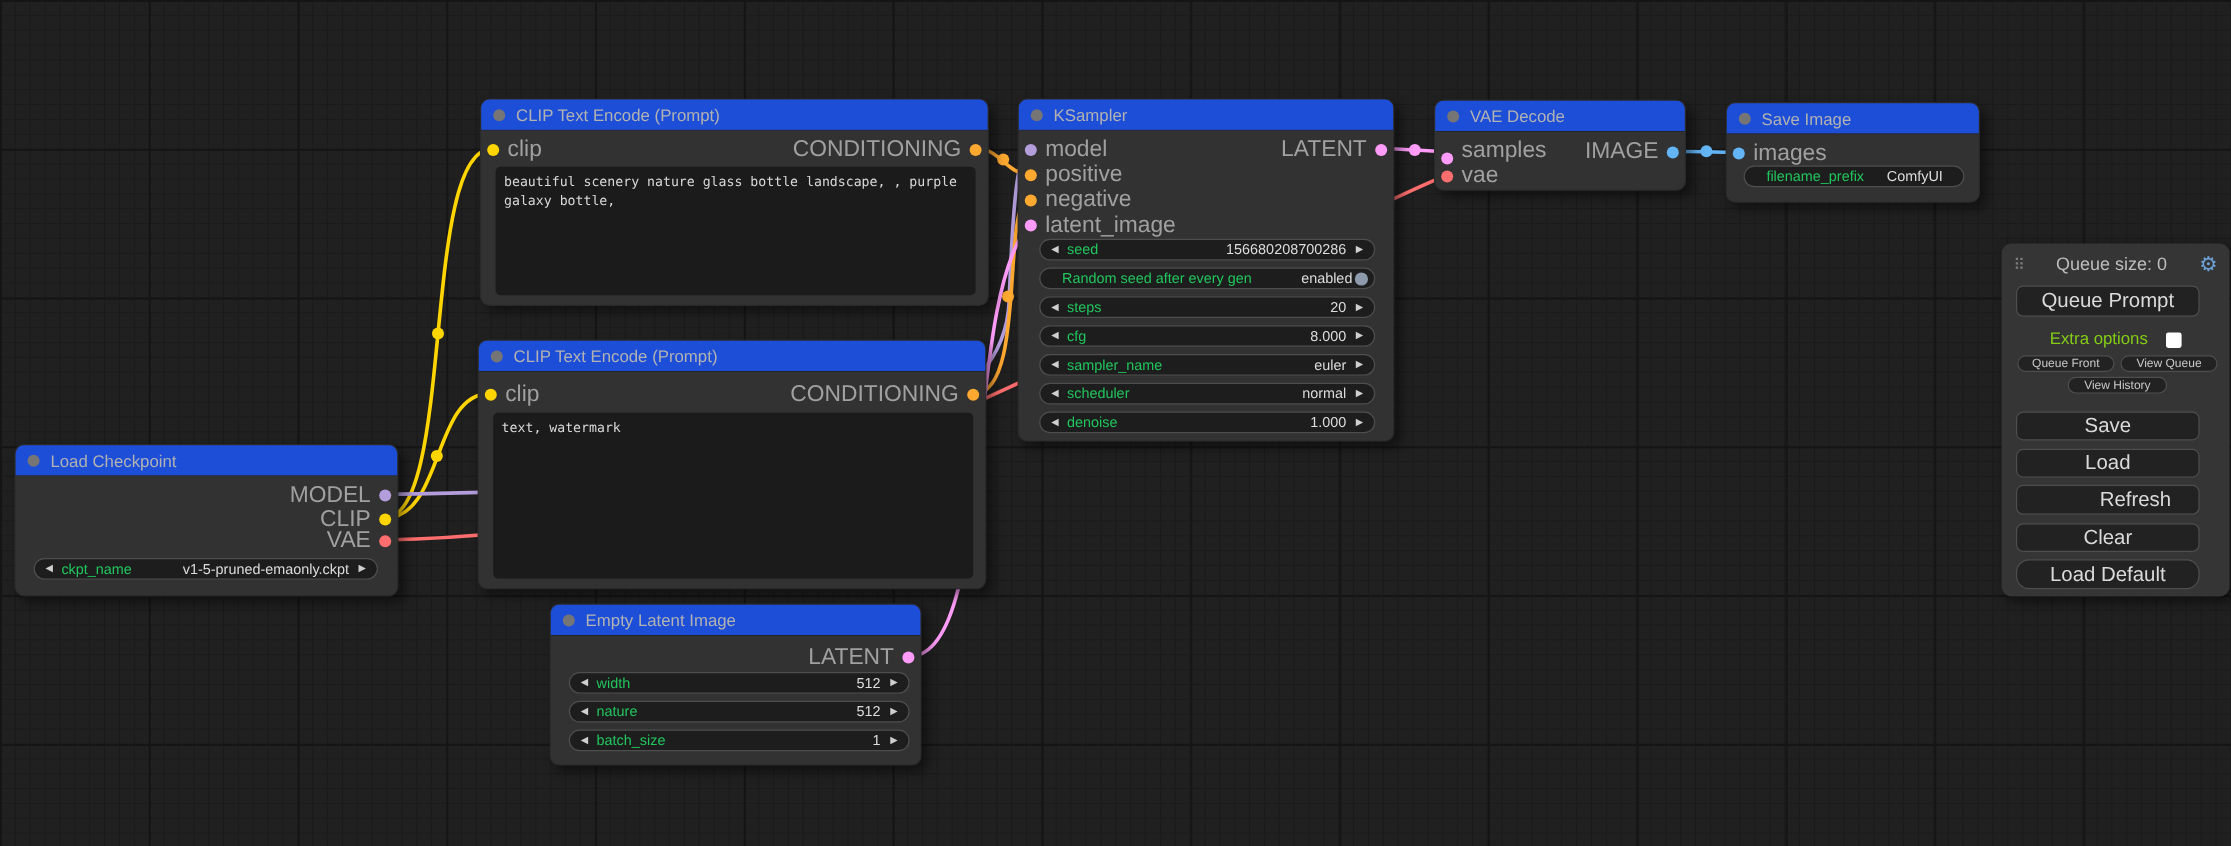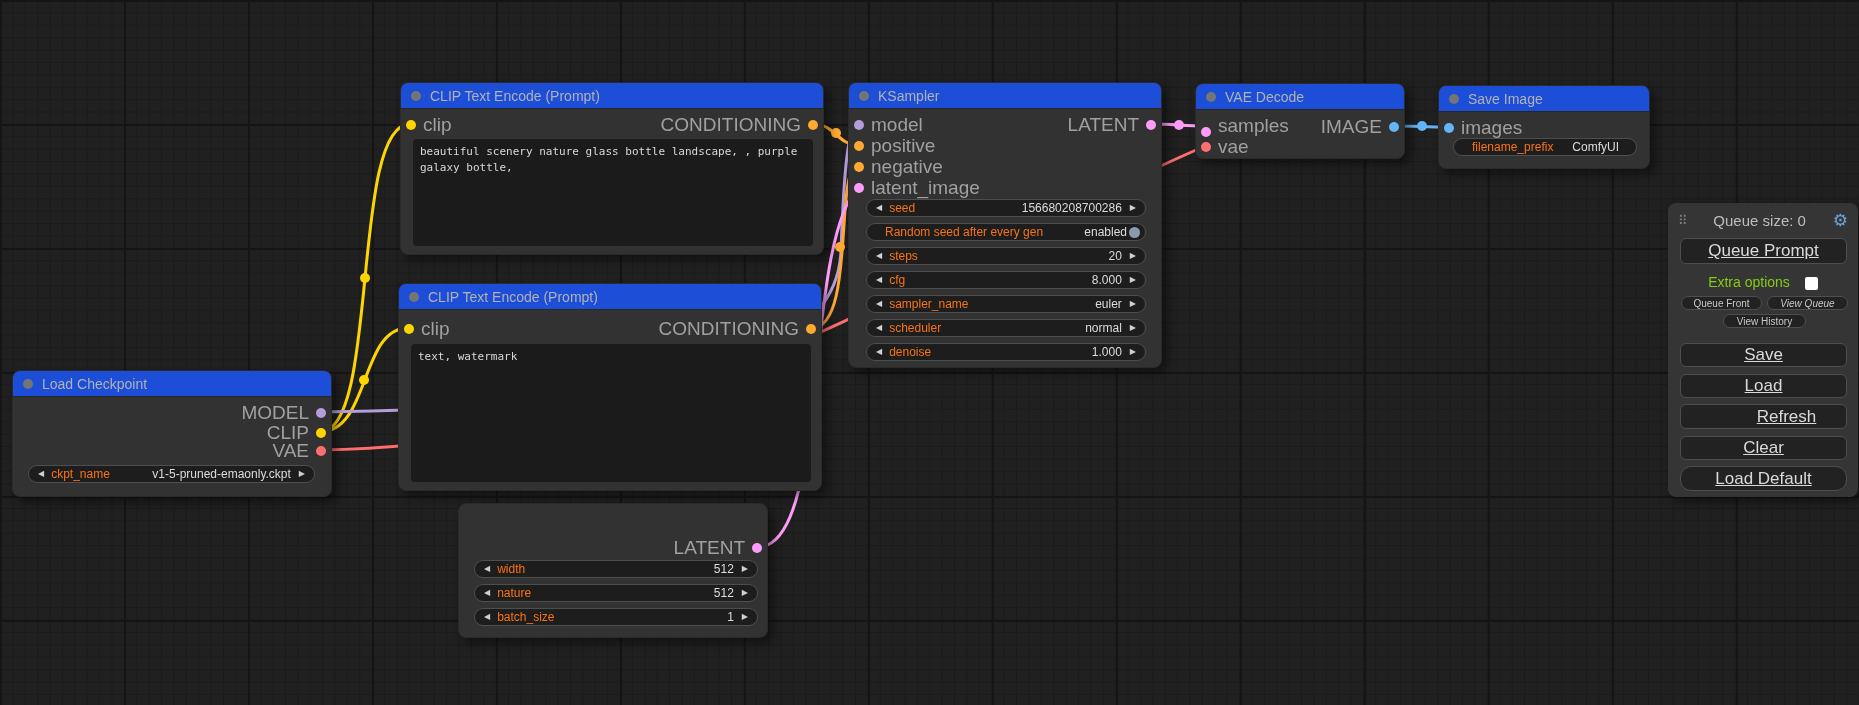--- a/index.html
+++ b/index.html
@@ -35,21 +35,21 @@
   .sdot { width:10px; height:10px; border-radius:50%; flex:0 0 auto; }
   .c-model{background:#B39DDB} .c-clip{background:#FFD500} .c-vae{background:#FF6E6E}
   .c-cond{background:#FFA931} .c-latent{background:#FF9CF9} .c-image{background:#64B5F6}
 
   .widget {
     position:absolute; height:18px; background:#1d1d1d; border:1px solid #4e4e4e;
     border-radius:10px; display:flex; align-items:center;
     font-size:12px; padding:0 9px;
   }
   .arrow { color:#cfcfcf; font-size:8px; line-height:1; }
-  .wlabel { margin-left:7px; color:#f97316; }
+  .wlabel { margin-left:7px; color:#22c55e; }
   .wlabel.noarrow { margin-left:9px; }
   .wvalue { margin-left:auto; color:#dcdcdc; margin-right:8px; }
   .wvalue.last { margin-right:2px; }
   .knob { width:11px; height:11px; border-radius:50%; background:#8d9aab; margin-right:-4px; }
 
   .textbox {
     position:absolute; background:#1b1b1b; border-radius:4px;
     color:#d8d8d8; font-family:"DejaVu Sans Mono",monospace; font-size:11px;
     line-height:1.45; padding:5px 7px; white-space:pre-wrap; overflow:hidden;
   }
@@ -57,21 +57,21 @@
   .menu {
     position:absolute; left:1668px; top:203px; width:190px; height:294px;
     background:#353535; border-radius:8px; box-shadow:4px 4px 10px rgba(0,0,0,.5);
   }
   .menu-header { position:absolute; top:7px; left:10px; right:10px; height:20px; display:flex; align-items:center; }
   .drag-handle { color:#7d7d7d; font-size:13px; letter-spacing:-1px; }
   .queue-size { flex:1; text-align:center; color:#bdbdbd; font-size:15px; }
   .gear { color:#6ea3da; font-size:17px; line-height:1; }
   .btn { position:absolute; background:#222222; border:1px solid #4e4e4e; color:#dadada;
          display:flex; align-items:center; justify-content:center; }
-  .btn-big { left:12px; width:167px; height:25px; border-radius:6px; font-size:17px;text-decoration:underline; }
+  .btn-big { left:12px; width:153px; height:25px; border-radius:6px; font-size:17px; }
   .btn-sm  { height:14px; border-radius:8px; font-size:10px; color:#c8c8c8; }
   .extra-row { position:absolute; top:71px; left:0; width:100%; display:flex; align-items:flex-end; justify-content:center; gap:15px; color:#84cc16; font-size:14px; }
   .checkbox { width:13px; height:13px; background:#ffffff; border-radius:2px; }
 </style>
 </head>
 <body>
 
 <svg id="wires">
 
   <path d="M 320 432 C 380 432, 350 124, 410 124" stroke="#FFD500"></path>
@@ -220,20 +220,24 @@
   </div>
   <div class="widget" style="left:17px; top:260px; width:280px;">
     <span class="arrow">◀</span>
     <span class="wlabel">denoise</span>
     <span class="wvalue">1.000</span>
     <span class="arrow">▶</span>
   </div>
 </div>
 
 <div class="node" style="left:458px; top:503px; width:310px; height:135px;">
+  <div class="node-title">
+    <span class="tdot"></span>
+    <span>Empty Latent Image</span>
+  </div>
   <div class="slot out" style="top:34px;">
     <span>LATENT</span>
     <span class="sdot c-latent"></span>
   </div>
   <div class="widget" style="left:15px; top:56px; width:284px;">
     <span class="arrow">◀</span>
     <span class="wlabel">width</span>
     <span class="wvalue">512</span>
     <span class="arrow">▶</span>
   </div>
@@ -290,20 +294,20 @@
     <span class="drag-handle">⠿</span>
     <span class="queue-size">Queue size: 0</span>
     <span class="gear">⚙</span>
   </div>
   <div class="btn btn-big" style="top:35px; height:26px;">Queue Prompt</div>
   <div class="extra-row">
     <span>Extra options</span>
     <span class="checkbox"></span>
   </div>
   <div class="btn btn-sm" style="left:13px; top:93px; width:81px;">Queue Front</div>
-  <div class="btn btn-sm" style="left:99px; top:93px; width:81px;font-style:italic;">View Queue</div>
+  <div class="btn btn-sm" style="left:99px; top:93px; width:81px;">View Queue</div>
   <div class="btn btn-sm" style="left:55px; top:111px; width:83px;">View History</div>
   <div class="btn btn-big" style="top:140px; height:24px;">Save</div>
   <div class="btn btn-big" style="top:171px; height:24px;">Load</div>
   <div class="btn btn-big" style="top:201px; height:25px;padding-left:46px;">Refresh</div>
   <div class="btn btn-big" style="top:233px; height:24px;">Clear</div>
   <div class="btn btn-big" style="top:263px; height:25px;border-radius:11px;">Load Default</div>
 </div>
 
 </body></html>

